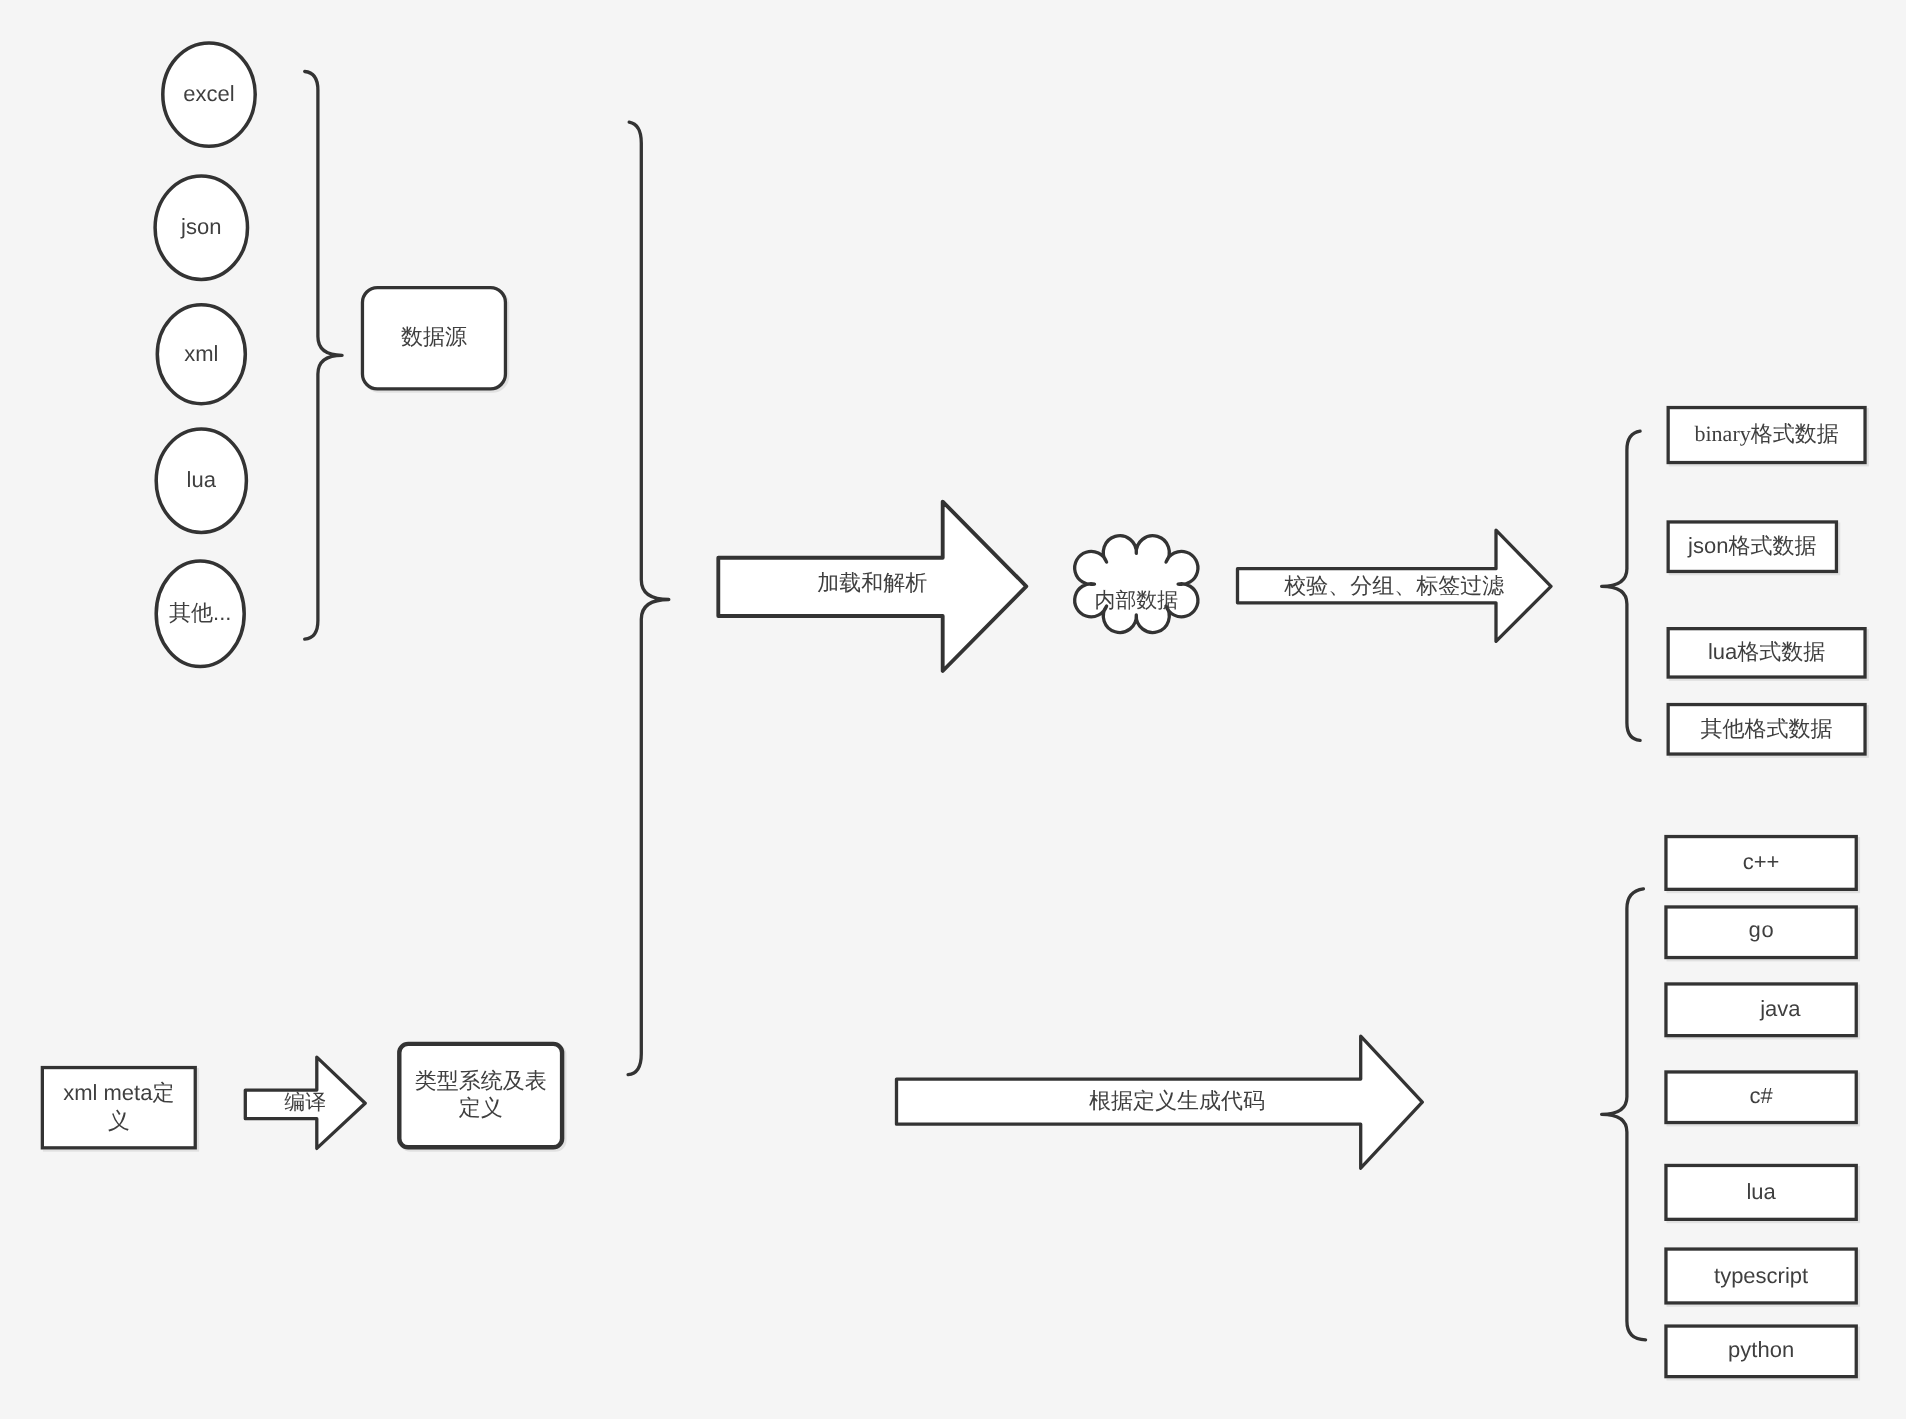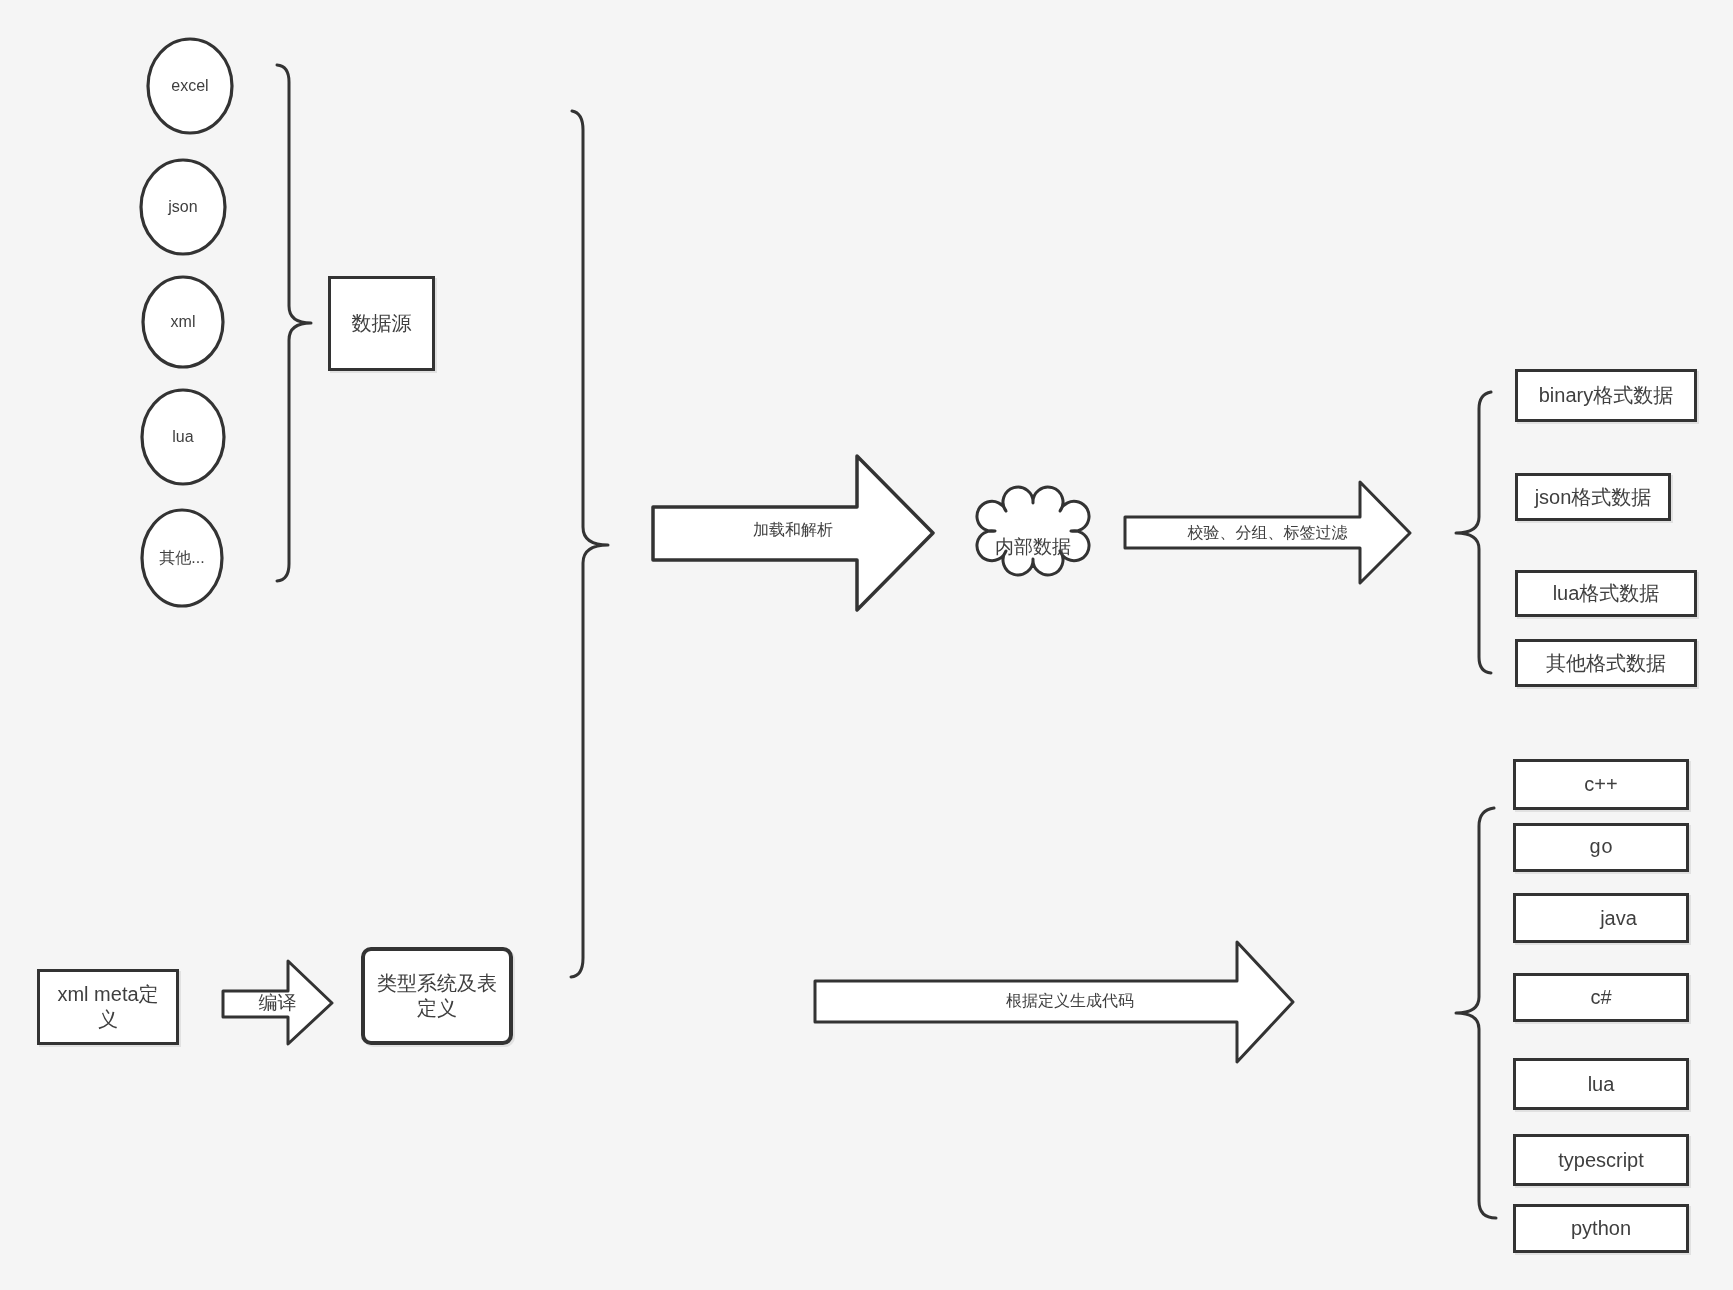--- a/index.html
+++ b/index.html
@@ -36,21 +36,21 @@
   .node.rounded {
     border-radius:10px;
     border-width:4px;
   }
   .label {
     position:absolute;
     display:flex;
     align-items:center;
     justify-content:center;
     text-align:center;
-    font-size:16px;
+    font-size:20px;
     color:#3f3f3f;
     line-height:1.25;
   }
   .label.small { font-size:19px; }
   .wrap-narrow { display:inline-block; max-width:118px; }
   .wrap-type   { display:inline-block; max-width:128px; }
 </style>
 </head>
 <body>
 
@@ -82,31 +82,31 @@
 
     <path d="M 1494,808 Q 1479,810 1479,826 L 1479,997 Q 1479,1013 1456,1013 Q 1479,1013 1479,1029 L 1479,1201 Q 1479,1218 1496,1218"></path>
   </svg>
 
   <div class="label" style="left:142px; top:71px;  width:96px; height:30px;">excel</div>
   <div class="label" style="left:135px; top:192px; width:96px; height:30px;">json</div>
   <div class="label" style="left:135px; top:307px; width:96px; height:30px;">xml</div>
   <div class="label" style="left:135px; top:422px; width:96px; height:30px;">lua</div>
   <div class="label" style="left:134px; top:543px; width:96px; height:30px;">其他...</div>
 
-  <div class="node" style="left:328px; top:276px; width:107px; height:95px;">
+  <div class="node" style="left:328px; top:260px; width:133px; height:95px;border-radius:15px;">
     <span>数据源</span>
   </div>
 
   <div class="label" style="left:653px; top:500px; width:280px; height:60px;">加载和解析</div>
   <div class="label small" style="left:973px; top:514px; width:120px; height:34px;margin-top:16px;">内部数据</div>
   <div class="label" style="left:1125px; top:515px; width:285px; height:36px;">校验、分组、标签过滤</div>
   <div class="label" style="left:815px; top:978px; width:478px; height:46px;margin-left:16px;">根据定义生成代码</div>
   <div class="label small" style="left:223px; top:988px; width:109px; height:30px;">编译</div>
 
-  <div class="node" style="left:1515px; top:369px; width:182px; height:53px;">
+  <div class="node" style="left:1515px; top:369px; width:182px; height:53px;font-family:Liberation Serif, serif;">
     <span>binary格式数据</span>
   </div>
   <div class="node" style="left:1515px; top:473px; width:156px; height:48px;">
     <span>json格式数据</span>
   </div>
   <div class="node" style="left:1515px; top:570px; width:182px; height:47px;">
     <span>lua格式数据</span>
   </div>
   <div class="node" style="left:1515px; top:639px; width:182px; height:48px;">
     <span>其他格式数据</span>

